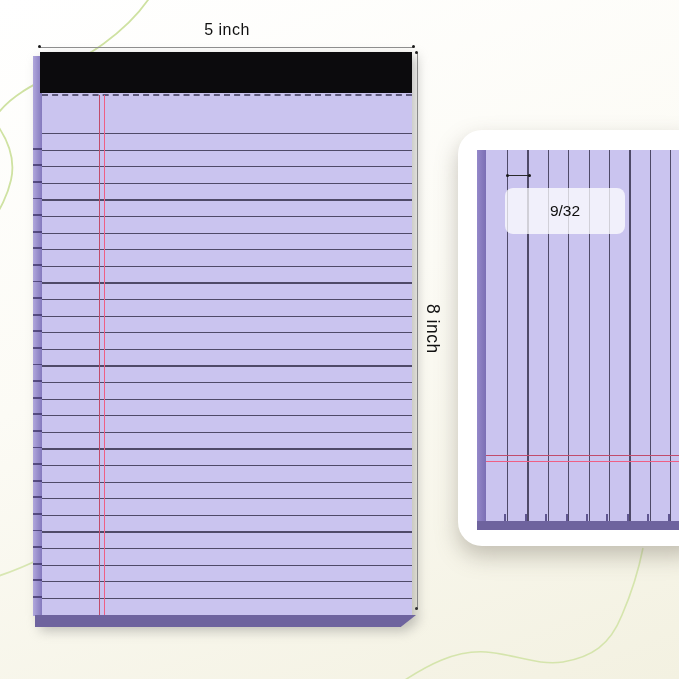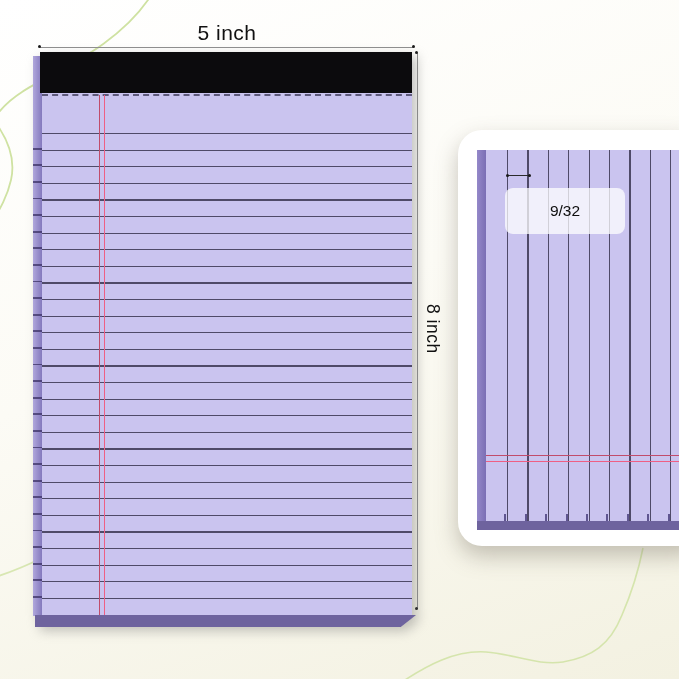--- a/index.html
+++ b/index.html
@@ -12,21 +12,21 @@
   .scene{
     position:relative; width:679px; height:679px; overflow:hidden;
     background:linear-gradient(160deg,#ffffff 0%,#fcfbf5 45%,#f3f1e1 100%);
     font-family:"Liberation Sans", sans-serif;
   }
   .scene *{position:absolute; box-sizing:border-box;}
   svg.bg{left:0;top:0;width:679px;height:679px;}
 
   
   .dim-top-label{left:40px;top:21px;width:374px;text-align:center;
-    font-size:21px;color:var(--dim-text);letter-spacing:.5px;}
+    font-size:16px;color:var(--dim-text);letter-spacing:.5px;}
   .dim-top-line{left:40px;top:47px;width:374px;height:0;border-top:1px solid var(--dim-line);}
   .dot{width:3px;height:3px;background:#1a1a1a;border-radius:50%;}
 
   
   .dim-right-line{left:417px;top:53px;height:556px;width:0;border-left:1px solid var(--dim-line);}
   .dim-right-label{left:422px;top:304px;height:60px;
     writing-mode:vertical-rl;font-size:17.5px;color:var(--dim-text);letter-spacing:.5px;}
 
   
   .notepad{left:33px;top:52px;width:379px;height:574px;

